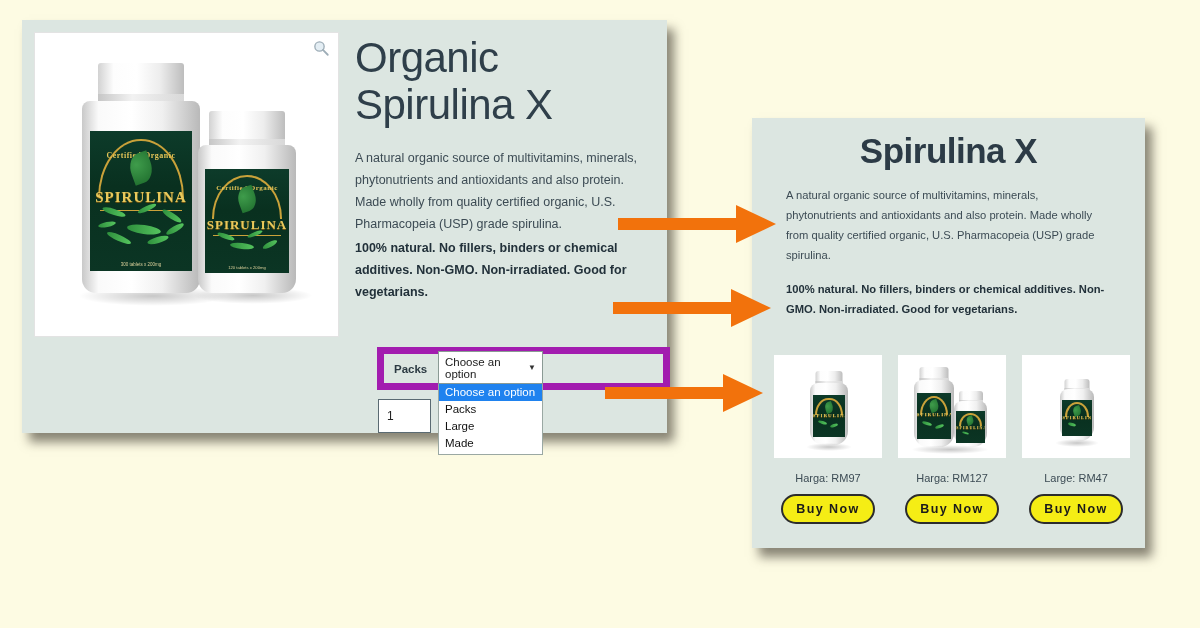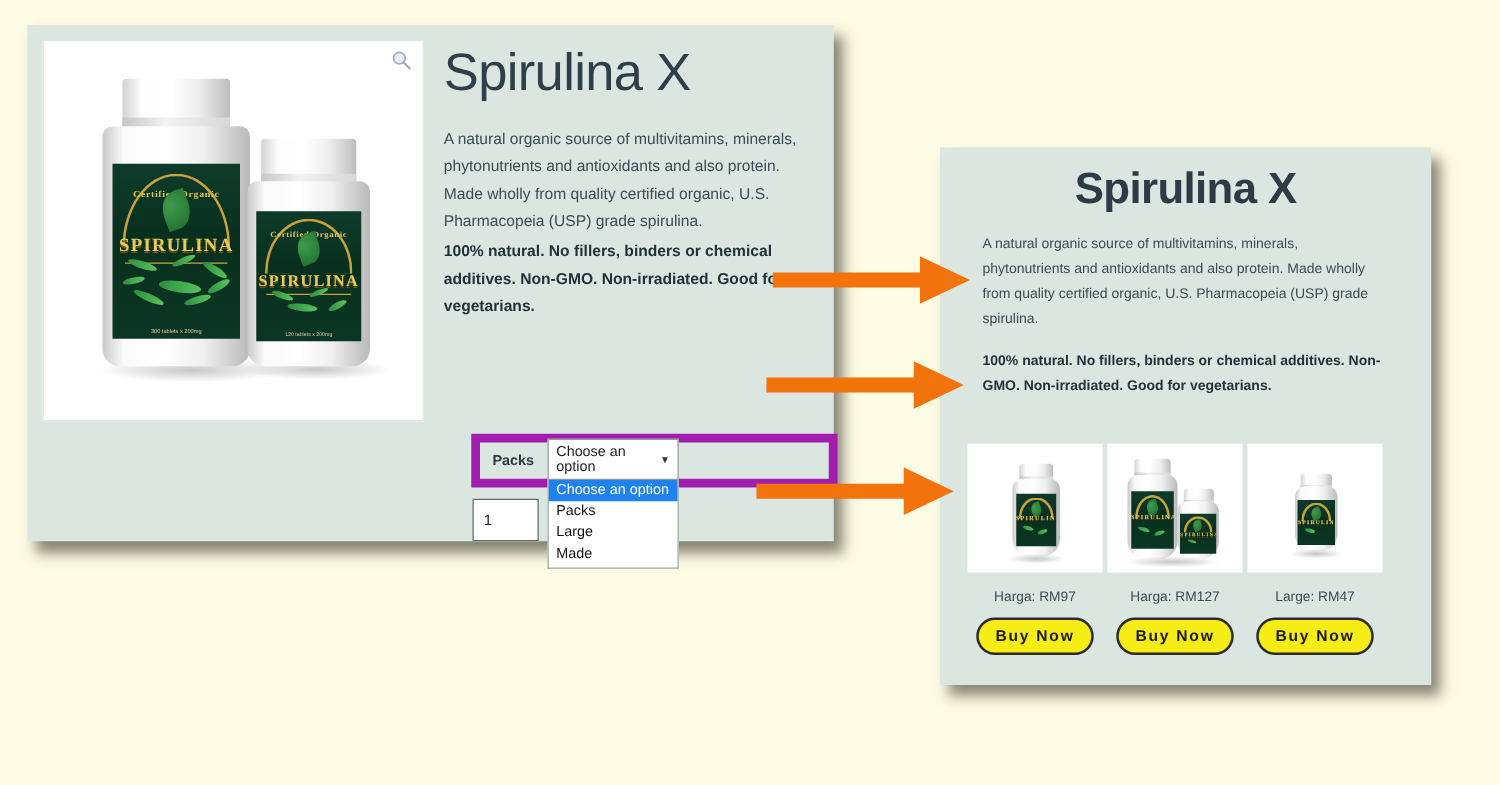--- a/index.html
+++ b/index.html
@@ -171,21 +171,21 @@
   .r-title {
     margin-top: 12px;
     text-align: center;
     font-size: 35px; line-height: 41px;
     font-weight: bold; color: #2c3b46;
     letter-spacing: -0.5px;
   }
   .r-desc { margin: 14px 34px 0 34px; font-size: 11.2px; line-height: 20px; color: #3c4b54; }
   .r-bold { margin: 14px 34px 0 34px; font-size: 11.2px; line-height: 20px; font-weight: bold; color: #22313a; }
 
-  .cards { position: absolute; left: 22px; top: 237px; width: 349px; display: flex; gap: 4px; }
+  .cards { position: absolute; left: 22px; top: 237px; width: 349px; display: flex; gap: 16px; }
   .card { width: 108px; }
   .card-img {
     width: 108px; height: 103px;
     background: #fff;
     position: relative; overflow: hidden;
   }
   .card-price {
     margin-top: 14px;
     text-align: center;
     font-size: 11px; color: #3c4b54;
@@ -264,20 +264,21 @@
               <i style="left:68%;top:40%;width:16px;height:5px;transform:rotate(-28deg)"></i>
             </div>
             <div class="tablets" style="font-size:4.2px;">120 tablets x 200mg</div>
           </div>
         </div>
       </div>
     </div>
 
     <div class="product-info">
       <div class="p-title">
+        <div>Organic</div>
         <div>Spirulina X</div>
       </div>
       <div class="p-desc">A natural organic source of multivitamins, minerals, phytonutrients and antioxidants and also protein. Made wholly from quality certified organic, U.S. Pharmacopeia (USP) grade spirulina.</div>
       <div class="p-bold">100% natural. No fillers, binders or chemical additives. Non-GMO. Non-irradiated. Good for vegetarians.</div>
     </div>
 
     <div class="var-table">
       <div class="var-label">Packs</div>
       <div class="var-cell"></div>
     </div>

